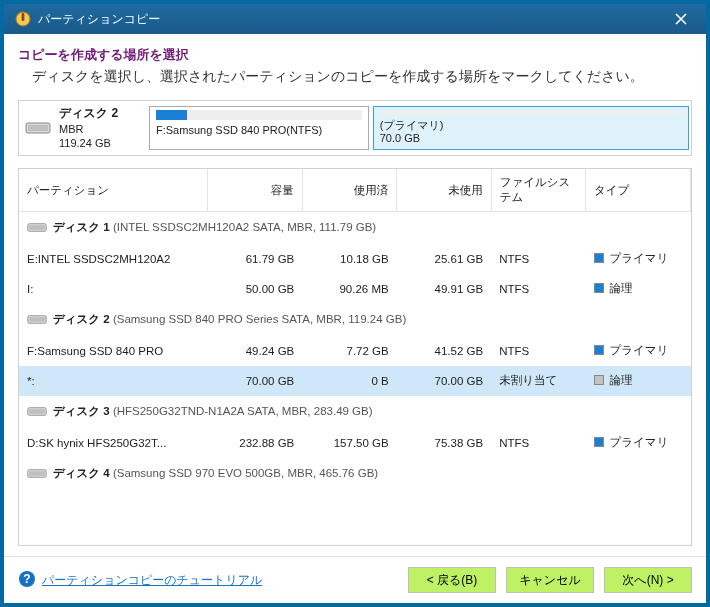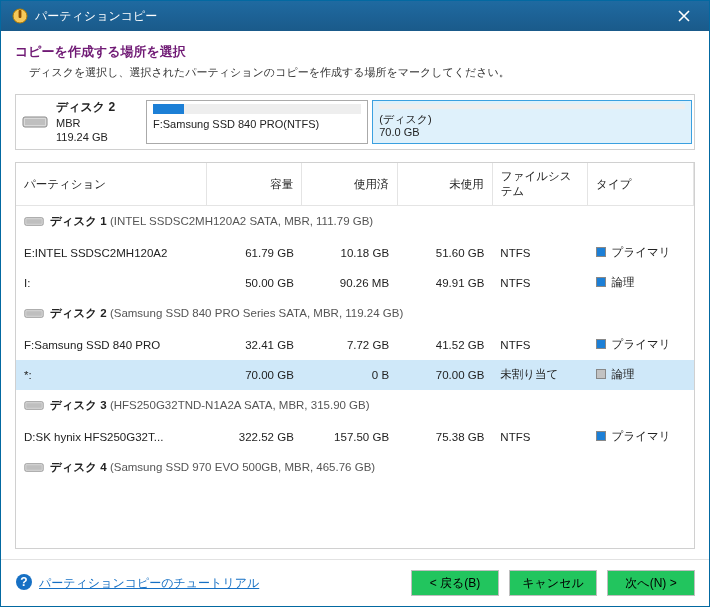--- a/index.html
+++ b/index.html
@@ -1,24 +1,24 @@
 <!DOCTYPE html>
 <html><head>
 <meta charset="utf-8">
 <style>
 * { box-sizing: border-box; margin: 0; padding: 0; font-family: "Meiryo UI", "Yu Gothic UI", sans-serif; }
 body { background: #fff; width: 710px; height: 607px; overflow: hidden; }
-.window { width: 710px; height: 607px; border: 1px solid #0369a1; display: flex; flex-direction: column; }
+.window { width: 710px; height: 607px; border: 4px solid #0369a1; display: flex; flex-direction: column; }
 .titlebar { background: linear-gradient(#1f6aa1, #1a5a8a); color: #fff; height: 30px; display: flex; align-items: center; padding: 0 10px; font-size: 12px; }
 .titlebar .app-icon { width: 18px; height: 18px; margin-right: 6px; }
 .titlebar .title { flex: 1; }
 .titlebar .close { width: 30px; height: 30px; display: flex; align-items: center; justify-content: center; cursor: pointer; font-size: 16px; }
 .content { flex: 1; background: #fff; display: flex; flex-direction: column; padding: 12px 14px 10px; }
 .heading { font-weight: bold; font-size: 13px; color: #701a75; margin-bottom: 4px; }
-.subheading { font-size: 11px; color: #333; margin-left: 14px; margin-bottom: 14px; }
+.subheading { font-size: 14px; color: #333; margin-left: 14px; margin-bottom: 14px; }
 .disk-summary { border: 1px solid #d0d0d0; display: flex; align-items: stretch; height: 56px; margin-bottom: 12px; }
 .disk-meta { display: flex; align-items: center; gap: 8px; width: 130px; padding-left: 6px; }
 .disk-icon-sm { width: 26px; height: 16px; }
 .disk-meta-text { font-size: 11px; color: #222; line-height: 1.3; }
 .disk-meta-text .dname { font-weight: bold; font-size: 12px; }
 .disk-bar { flex: 1; display: flex; gap: 4px; padding: 5px 6px 5px 0; }
 .part-block { border: 1px solid #aaa; padding: 3px 6px; display: flex; flex-direction: column; cursor: pointer; }
 .part-block.sel { border: 1px solid #3aa0e0; background: #dff1fb; }
 .part-block .usage { height: 10px; background: #eee; margin-bottom: 4px; position: relative; }
 .part-block .usage .fill { position: absolute; left:0; top:0; bottom:0; background: #1c7fd6; }
@@ -37,21 +37,21 @@
 tr.part-row { cursor: pointer; }
 tr.part-row.selected td { background: #cfe8f9; }
 .sw { display: inline-block; width: 10px; height: 10px; border: 1px solid #888; vertical-align: -1px; margin-right: 6px; }
 .sw.blue { background: #1c7fd6; }
 .sw.gray { background: #c2c2c2; }
 .hdr-sub { font-weight: normal; color: #555; }
 .footer { border-top: 1px solid #e2e2e2; padding: 10px 14px; display: flex; align-items: center; gap: 10px; background: #fff; }
 .help { display: flex; align-items: center; gap: 6px; font-size: 12px; }
 .help a { color: #1670c4; text-decoration: underline; cursor: pointer; }
 .spacer { flex: 1; }
-.btn { min-width: 88px; height: 26px; font-size: 12px; background: #22c55e; border: 1px solid #bfbfbf; cursor: pointer; padding: 0 12px; }
+.btn { min-width: 88px; height: 26px; font-size: 12px; background: #bef264; border: 1px solid #bfbfbf; cursor: pointer; padding: 0 12px; }
 .disk-svg { display: block; }
 </style>
 </head>
 <body>
 
 <div class="window">
   <div class="titlebar">
     <span class="app-icon">
       <svg viewBox="0 0 18 18" width="18" height="18">
           <circle cx="9" cy="9" r="7" fill="#f6c85a" stroke="#b07a00"></circle>
@@ -88,21 +88,21 @@
           <div class="part-block" style="flex: 0 0 41%;">
             <div class="usage">
               <div class="fill" style="width: 15%;"></div>
             </div>
             <div class="plabel">F:Samsung SSD 840 PRO(NTFS)</div>
           </div>
           <div class="part-block sel" style="flex: 0 0 59%;">
             <div class="usage">
               <div class="fill" style="width: 0%;"></div>
             </div>
-            <div class="plabel">(ディスク)</div>
+            <div class="plabel">(プライマリ)</div>
             <div class="plabel">70.0 GB</div>
           </div>
         </div>
     </div>
 
     <div class="table-wrap">
       <table>
         <thead>
           <tr>
             <th>パーティション</th>
@@ -117,63 +117,63 @@
             <tr class="disk-hdr">
               <td colspan="6"><span class="hdr-icon"><svg class="disk-svg" width="20" height="13" viewBox="0 0 26 16">
                     <rect x="1" y="3" width="24" height="10" rx="2" fill="#d9d9d9" stroke="#888"></rect>
                     <rect x="3" y="5" width="20" height="6" fill="#bfbfbf"></rect>
                   </svg></span>ディスク 1 <span class="hdr-sub">(INTEL SSDSC2MH120A2 SATA, MBR, 111.79 GB)</span></td>
             </tr>
             <tr class="part-row">
               <td>E:INTEL SSDSC2MH120A2</td>
               <td class="num">61.79 GB</td>
               <td class="num">10.18 GB</td>
-              <td class="num">51.60 GB</td>
+              <td class="num">25.61 GB</td>
               <td>NTFS</td>
               <td><span class="sw blue"></span>プライマリ</td>
             </tr>
             <tr class="part-row">
               <td>I:</td>
               <td class="num">50.00 GB</td>
               <td class="num">90.26 MB</td>
               <td class="num">49.91 GB</td>
               <td>NTFS</td>
               <td><span class="sw blue"></span>論理</td>
             </tr>
             <tr class="disk-hdr">
               <td colspan="6"><span class="hdr-icon"><svg class="disk-svg" width="20" height="13" viewBox="0 0 26 16">
                     <rect x="1" y="3" width="24" height="10" rx="2" fill="#d9d9d9" stroke="#888"></rect>
                     <rect x="3" y="5" width="20" height="6" fill="#bfbfbf"></rect>
                   </svg></span>ディスク 2 <span class="hdr-sub">(Samsung SSD 840 PRO Series SATA, MBR, 119.24 GB)</span></td>
             </tr>
             <tr class="part-row">
               <td>F:Samsung SSD 840 PRO</td>
-              <td class="num">32.41 GB</td>
+              <td class="num">49.24 GB</td>
               <td class="num">7.72 GB</td>
               <td class="num">41.52 GB</td>
               <td>NTFS</td>
               <td><span class="sw blue"></span>プライマリ</td>
             </tr>
             <tr class="part-row selected">
               <td>*:</td>
               <td class="num">70.00 GB</td>
               <td class="num">0 B</td>
               <td class="num">70.00 GB</td>
               <td>未割り当て</td>
               <td><span class="sw gray"></span>論理</td>
             </tr>
             <tr class="disk-hdr">
               <td colspan="6"><span class="hdr-icon"><svg class="disk-svg" width="20" height="13" viewBox="0 0 26 16">
                     <rect x="1" y="3" width="24" height="10" rx="2" fill="#d9d9d9" stroke="#888"></rect>
                     <rect x="3" y="5" width="20" height="6" fill="#bfbfbf"></rect>
-                  </svg></span>ディスク 3 <span class="hdr-sub">(HFS250G32TND-N1A2A SATA, MBR, 315.90 GB)</span></td>
+                  </svg></span>ディスク 3 <span class="hdr-sub">(HFS250G32TND-N1A2A SATA, MBR, 283.49 GB)</span></td>
             </tr>
             <tr class="part-row">
               <td>D:SK hynix HFS250G32T...</td>
-              <td class="num">322.52 GB</td>
+              <td class="num">232.88 GB</td>
               <td class="num">157.50 GB</td>
               <td class="num">75.38 GB</td>
               <td>NTFS</td>
               <td><span class="sw blue"></span>プライマリ</td>
             </tr>
             <tr class="disk-hdr">
               <td colspan="6"><span class="hdr-icon"><svg class="disk-svg" width="20" height="13" viewBox="0 0 26 16">
                     <rect x="1" y="3" width="24" height="10" rx="2" fill="#d9d9d9" stroke="#888"></rect>
                     <rect x="3" y="5" width="20" height="6" fill="#bfbfbf"></rect>
                   </svg></span>ディスク 4 <span class="hdr-sub">(Samsung SSD 970 EVO 500GB, MBR, 465.76 GB)</span></td>

